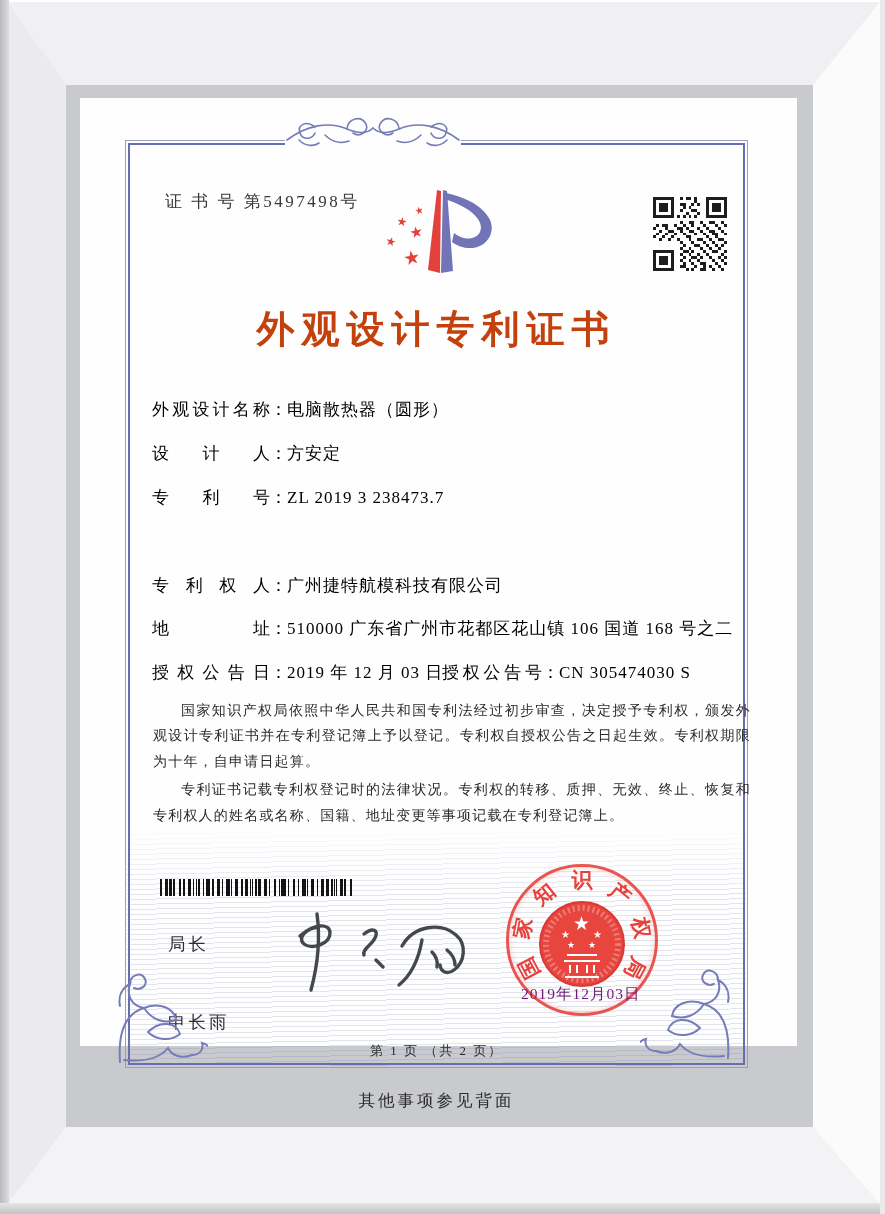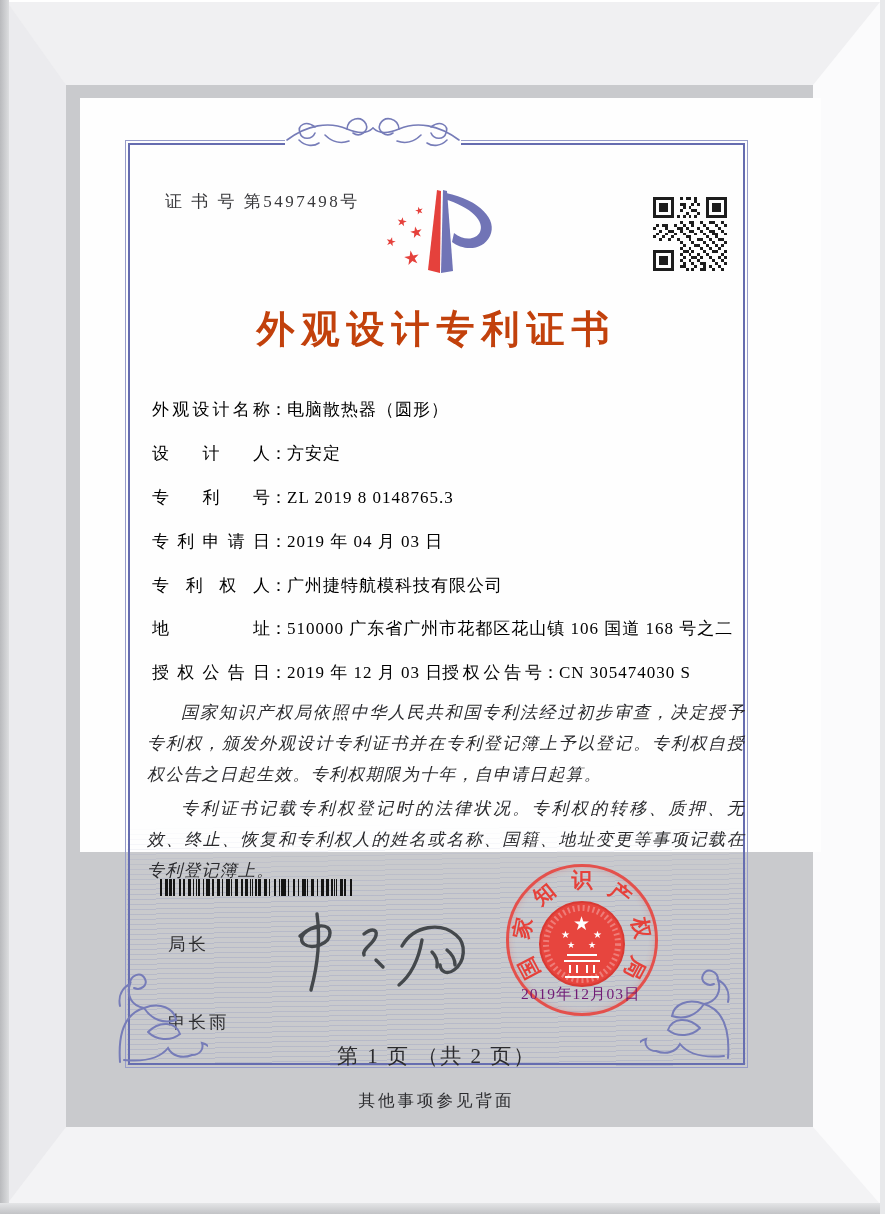--- a/index.html
+++ b/index.html
@@ -7,21 +7,21 @@
          font-family:"Liberation Serif","DejaVu Serif",serif;}
   
   .edge-left{position:absolute;left:0;top:0;bottom:0;width:9px;background:linear-gradient(90deg,#b9babd,#dcdddf);}
   .edge-bottom{position:absolute;left:0;right:0;bottom:0;height:11px;background:linear-gradient(0deg,#c2c3c6,#e4e5e7);}
   .edge-right{position:absolute;right:0;top:0;bottom:0;width:5px;background:#e8e9eb;}
   
   .frame{position:absolute;left:7px;right:5px;top:2px;bottom:10px;
          border-style:solid;border-width:83px 67px 77px 59px;
          border-color:#f0f0f2 #fbfbfc #f3f3f5 #ebebee;background:#c9cacd;}
   .mat{position:absolute;left:66px;top:85px;width:747px;height:1042px;background:#c9cacd;}
-  .paper{position:absolute;left:80px;top:98px;width:717px;height:754px;background:#fefefe;padding-left:24px;}
+  .paper{position:absolute;left:80px;top:98px;width:717px;height:948px;background:#fefefe;}
 
   
   .cert-border{position:absolute;left:45px;top:42px;width:623px;height:928px;box-sizing:border-box;
                border:1px solid #979cc9;}
   .cert-border::before{content:"";position:absolute;inset:2px;border:2.5px solid #666db0;}
 
   .guilloche{position:absolute;left:47px;top:726px;width:619px;height:242px;
              background:repeating-linear-gradient(179deg,rgba(112,122,184,.20) 0 1px,rgba(255,255,255,0) 1px 5px);
              -webkit-mask-image:linear-gradient(to bottom,transparent,#000 70px);
              mask-image:linear-gradient(to bottom,transparent,#000 70px);}
@@ -33,22 +33,22 @@
 
   .title{position:absolute;left:45px;top:206px;width:623px;text-align:center;
          font-size:38px;font-weight:600;letter-spacing:7px;color:#c2410c;}
 
   .frow{position:absolute;left:72px;font-size:17px;color:#000000;white-space:nowrap;}
   .flabel{display:inline-block;width:118px;text-align:justify;text-align-last:justify;vertical-align:bottom;}
   .flabel.w100{width:100px;}
   .fvalue{letter-spacing:1px;}
   .pair2{position:absolute;left:290px;top:0;}
 
-  .body-text{position:absolute;left:67px;top:600px;width:598px;font-size:17px;line-height:1.82;
-             color:#2b2b2e;text-align:justify;letter-spacing:1.2px;font-style:italic;}
+  .body-text{position:absolute;left:73px;top:600px;width:598px;font-size:14px;line-height:1.82;
+             color:#2b2b2e;text-align:justify;letter-spacing:1.2px;}
   .body-text p{margin:0 0 3px 0;text-indent:2em;}
 
   .barcode{position:absolute;left:80px;top:781px;width:192px;height:17px;
     background-image:
       repeating-linear-gradient(90deg,#141414 0 2px,transparent 2px 5px,#141414 5px 6px,transparent 6px 9px,#141414 9px 12px,transparent 12px 14px,#141414 14px 15px,transparent 15px 19px),
       repeating-linear-gradient(90deg,#141414 0 1px,transparent 1px 6px,#141414 6px 8px,transparent 8px 13px,#141414 13px 14px,transparent 14px 23px);}
 
   .signer-title{position:absolute;left:88px;top:834px;font-size:17.5px;letter-spacing:3px;color:#2f2f32;}
   .signer-name{position:absolute;left:88px;top:912px;font-size:17.5px;letter-spacing:3px;color:#2f2f32;}
   .signature{position:absolute;left:190px;top:810px;}
@@ -61,21 +61,21 @@
   .seal .ch1{left:17px;top:64px;transform:translate(-50%,-50%) rotate(-79deg);}
   .seal .ch2{left:38px;top:30px;transform:translate(-50%,-50%) rotate(-39deg);}
   .seal .ch3{left:76px;top:16px;}
   .seal .ch4{left:114px;top:30px;transform:translate(-50%,-50%) rotate(39deg);}
   .seal .ch5{left:135px;top:64px;transform:translate(-50%,-50%) rotate(79deg);}
   .seal .ch6{left:129px;top:104px;transform:translate(-50%,-50%) rotate(118deg);}
   .emblem{position:absolute;left:31px;top:35px;}
   .seal-date{position:absolute;left:441px;top:886px;font-size:15.5px;letter-spacing:1px;color:#701a75;}
 
   .footer-page{position:absolute;left:45px;top:944px;width:623px;text-align:center;
-               font-size:21px;letter-spacing:2px;color:#2b2b2e;}
+               font-size:13px;letter-spacing:2px;color:#2b2b2e;}
   .back-note{position:absolute;left:45px;top:992px;width:623px;text-align:center;
              font-size:16.5px;letter-spacing:3px;color:#2b2b2e;}
 
   .ornament-top{position:absolute;left:205px;top:15px;width:176px;height:47px;background:#fefefe;}
   .flourish-bl{position:absolute;left:32px;top:862px;}
   .flourish-br{position:absolute;left:560px;top:858px;transform:scaleX(-1);}
 </style>
 </head>
 <body>
 
@@ -135,24 +135,21 @@
 
     <div class="title">外观设计专利证书</div>
 
     <div class="frow" style="top:300px">
       <span class="flabel">外观设计名称</span>：<span class="fvalue">电脑散热器（圆形）</span>
     </div>
     <div class="frow" style="top:344px">
       <span class="flabel">设计人</span>：<span class="fvalue">方安定</span>
     </div>
     <div class="frow" style="top:388px">
-      <span class="flabel">专利号</span>：<span class="fvalue">ZL 2019 8 0148765.3</span>
-    </div>
-    <div class="frow" style="top:432px">
-      <span class="flabel">专利申请日</span>：<span class="fvalue">2019 年 04 月 03 日</span>
+      <span class="flabel">专利号</span>：<span class="fvalue">ZL 2019 3 238473.7</span>
     </div>
     <div class="frow" style="top:476px">
       <span class="flabel">专利权人</span>：<span class="fvalue">广州捷特航模科技有限公司</span>
     </div>
     <div class="frow" style="top:519px">
       <span class="flabel">地址</span>：<span class="fvalue">510000 广东省广州市花都区花山镇 106 国道 168 号之二</span>
     </div>
     <div class="frow" style="top:563px">
       <span class="flabel">授权公告日</span>：<span class="fvalue">2019 年 12 月 03 日</span>
       <span class="pair2"><span class="flabel w100">授权公告号</span>：<span class="fvalue">CN 305474030 S</span></span>

